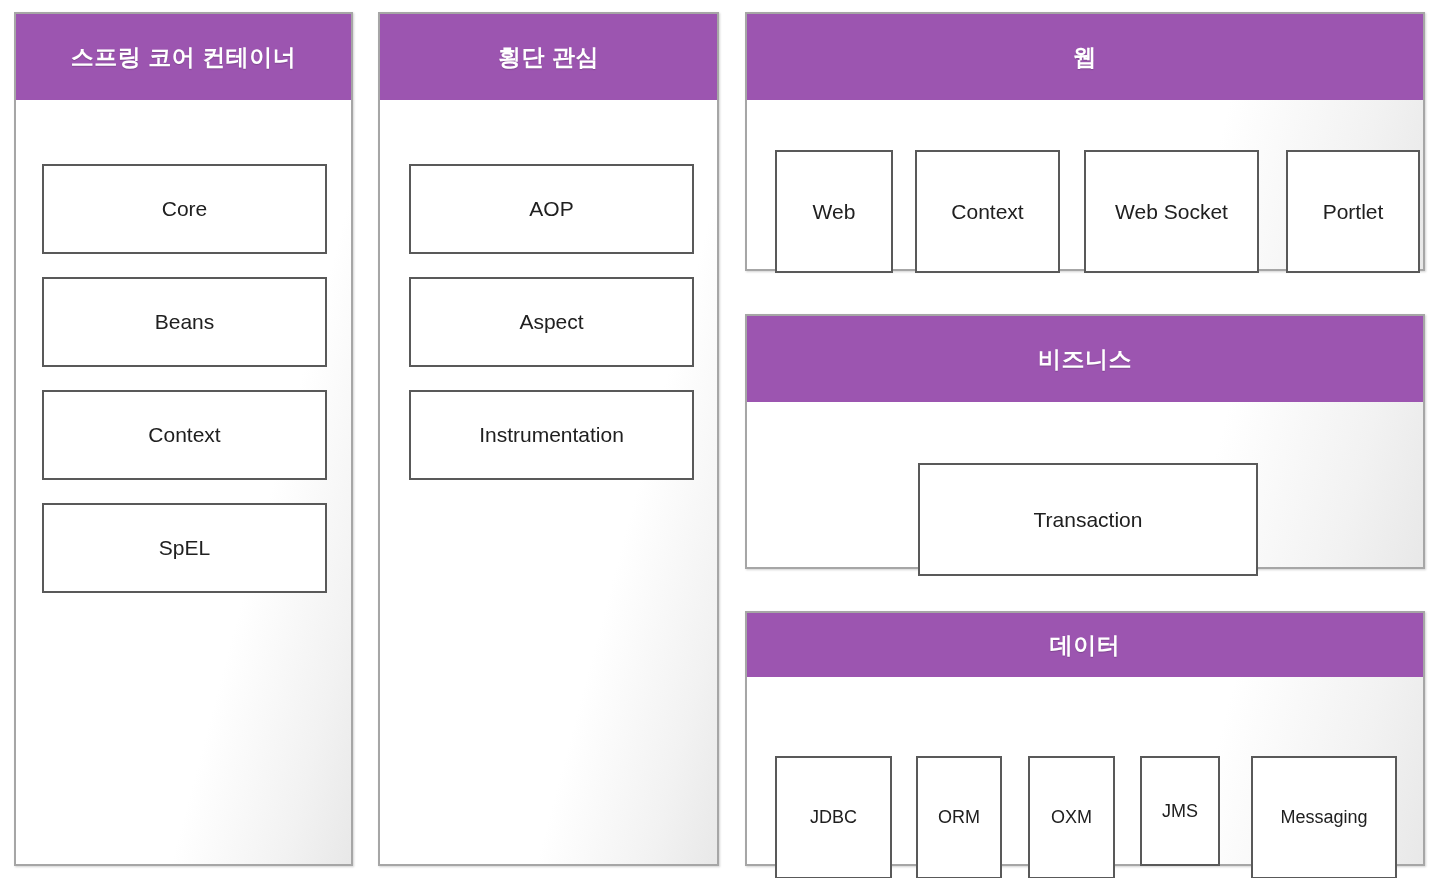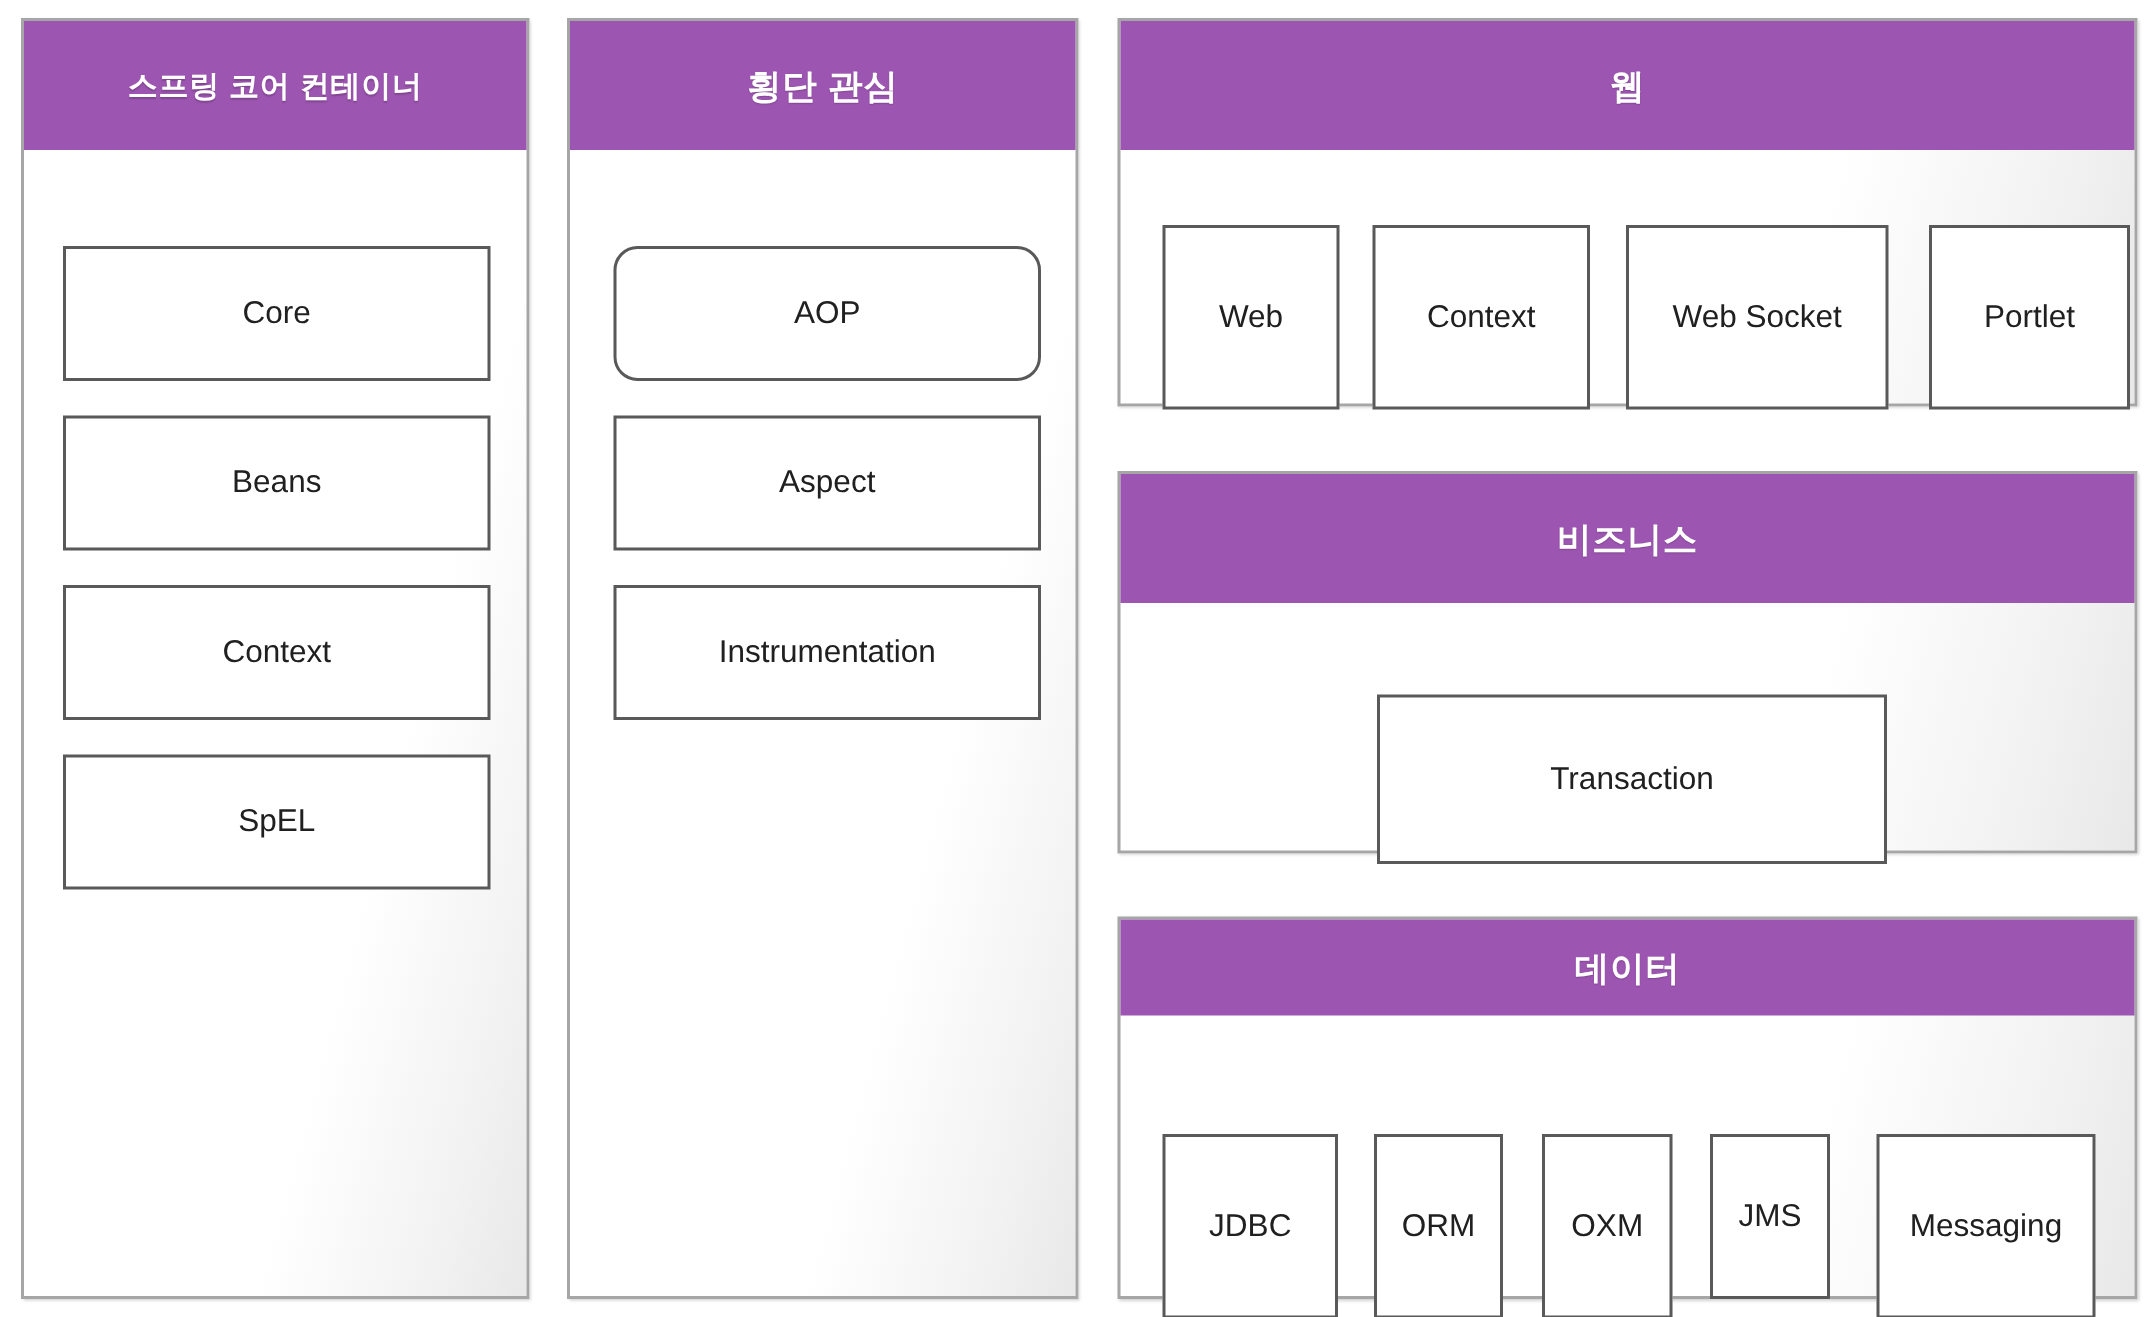--- a/index.html
+++ b/index.html
@@ -58,25 +58,25 @@
     display: flex;
     align-items: center;
     justify-content: center;
     color: #202020;
     font-size: 21px;
     text-align: center;
     white-space: nowrap;
     user-select: none;
     margin-top: 32px;
   }
-  .module.tall { font-size: 21px; }
+  .module.tall { font-size: 18px; }
 
   
   #panel-core       { left: 14px;  top: 12px;  width: 339px; height: 854px; }
-  #panel-core       > .panel-header { height: 86px; font-size: 20px; }
+  #panel-core       > .panel-header { height: 86px; font-size: 23px; }
   #panel-core       > .panel-body   { top: 86px; }
 
   #panel-crosscut   { left: 378px; top: 12px;  width: 341px; height: 854px; }
   #panel-crosscut   > .panel-header { height: 86px; font-size: 23px; }
   #panel-crosscut   > .panel-body   { top: 86px; }
 
   #panel-web        { left: 745px; top: 12px;  width: 680px; height: 259px; }
   #panel-web        > .panel-header { height: 86px; font-size: 23px; }
   #panel-web        > .panel-body   { top: 86px; }
 
@@ -99,21 +99,21 @@
       <div class="module" style="left:26px; top:32px; width:285px; height:90px;">Core</div>
       <div class="module" style="left:26px; top:145px; width:285px; height:90px;">Beans</div>
       <div class="module" style="left:26px; top:258px; width:285px; height:90px;">Context</div>
       <div class="module" style="left:26px; top:371px; width:285px; height:90px;">SpEL</div>
     </div>
   </div>
 
   <div class="panel" id="panel-crosscut">
     <div class="panel-header">횡단 관심</div>
     <div class="panel-body">
-      <div class="module" style="left:29px; top:32px; width:285px; height:90px;border-radius:16px;">AOP</div>
+      <div class="module" style="left:29px; top:32px; width:285px; height:90px;">AOP</div>
       <div class="module" style="left:29px; top:145px; width:285px; height:90px;">Aspect</div>
       <div class="module" style="left:29px; top:258px; width:285px; height:90px;">Instrumentation</div>
     </div>
   </div>
 
   <div class="panel" id="panel-web">
     <div class="panel-header">웹</div>
     <div class="panel-body">
       <div class="module" style="left:28px; top:18px; width:118px; height:123px;">Web</div>
       <div class="module" style="left:168px; top:18px; width:145px; height:123px;">Context</div>

